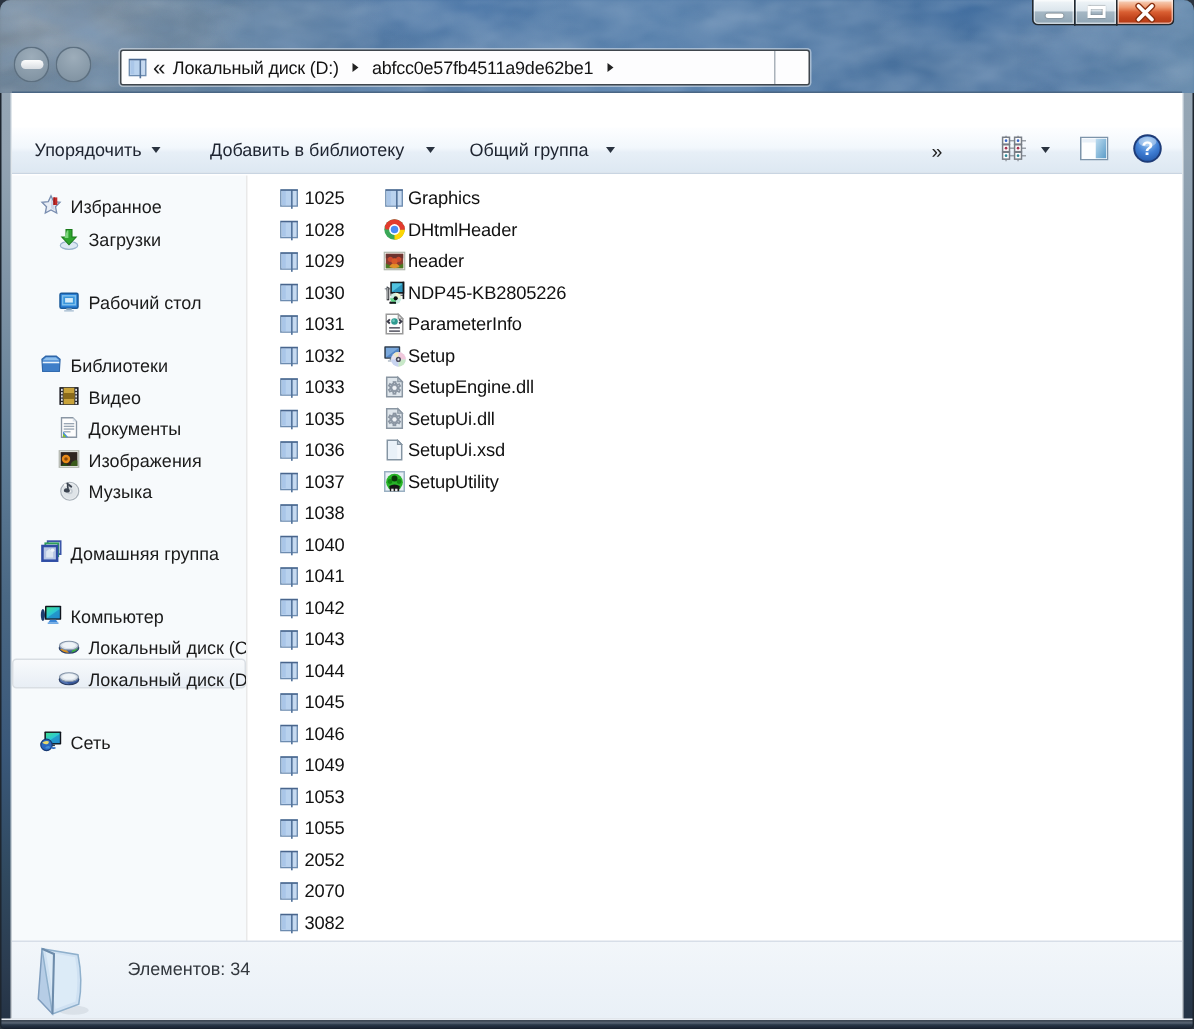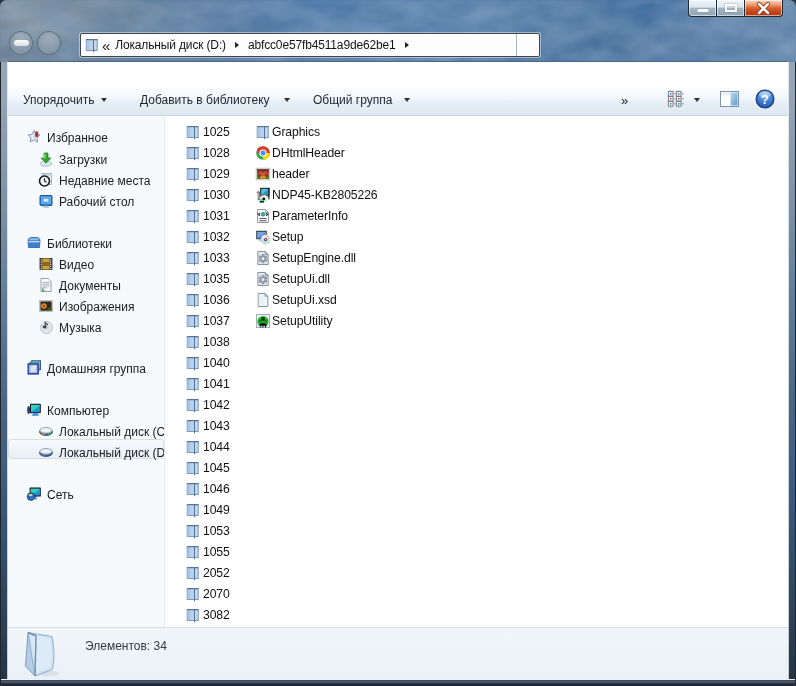--- a/index.html
+++ b/index.html
@@ -219,29 +219,20 @@
             <span>Избранное</span>
           </div>
           <div class="lrow" style="left:30px;top:28.5px">
             <svg class="ic" width="16" height="16" viewBox="0 0 16 16">
               <ellipse cx="8" cy="12.6" rx="5.8" ry="2.6" fill="#dce8f4" stroke="#9ab4cc" stroke-width="0.8"></ellipse>
               <path d="M6 2 H10 V7 H12.8 L8 12.2 L3.2 7 H6 Z" fill="#2fa42f" stroke="#1a7a1a" stroke-width="0.7"></path>
               <path d="M6.6 2.6 H7.6 V7.6 H5 Z" fill="#7fd87f"></path>
             </svg>
             <span>Загрузки</span>
           </div>
-          <div class="lrow" style="left:30px;top:49.5px">
-            <svg class="ic" width="16" height="16" viewBox="0 0 16 16">
-              <rect x="4" y="1.5" width="9.5" height="11" fill="#e8eef4" stroke="#9aa8b8" stroke-width="0.8"></rect>
-              <rect x="5" y="2.5" width="7.5" height="1.2" fill="#b8c8d8"></rect>
-              <circle cx="6.5" cy="9" r="5" fill="#f4f6f8" stroke="#16191d" stroke-width="1.6"></circle>
-              <path d="M6.5 6.2 V9 L8.5 10.2" stroke="#16191d" stroke-width="1.1" fill="none"></path>
-            </svg>
-            <span>Недавние места</span>
-          </div>
           <div class="lrow" style="left:30px;top:71.0px">
             <svg class="ic" width="16" height="16" viewBox="0 0 16 16">
               <rect x="2" y="2.5" width="12" height="10" rx="1" fill="#2a7fd4" stroke="#1a5a9a" stroke-width="1"></rect>
               <rect x="3.2" y="3.7" width="9.6" height="7" fill="#7ec0ee"></rect>
               <rect x="4.2" y="4.7" width="7.6" height="5" fill="#3a96dc"></rect>
               <rect x="5.4" y="5.7" width="5.2" height="3" fill="#d8ecf8"></rect>
               <rect x="6.2" y="12.5" width="3.6" height="1.3" fill="#8aa8c0"></rect>
               <rect x="4.8" y="13.8" width="6.4" height="0.9" fill="#a8bed2"></rect>
             </svg>
             <span>Рабочий стол</span>

